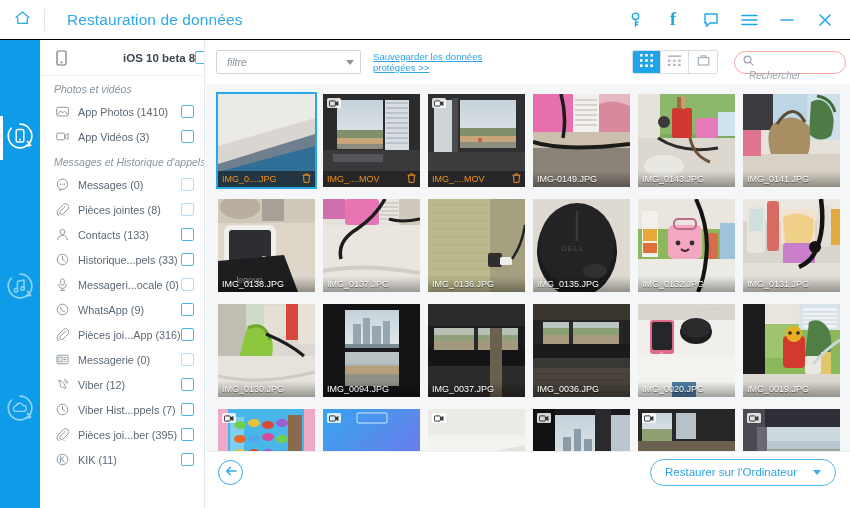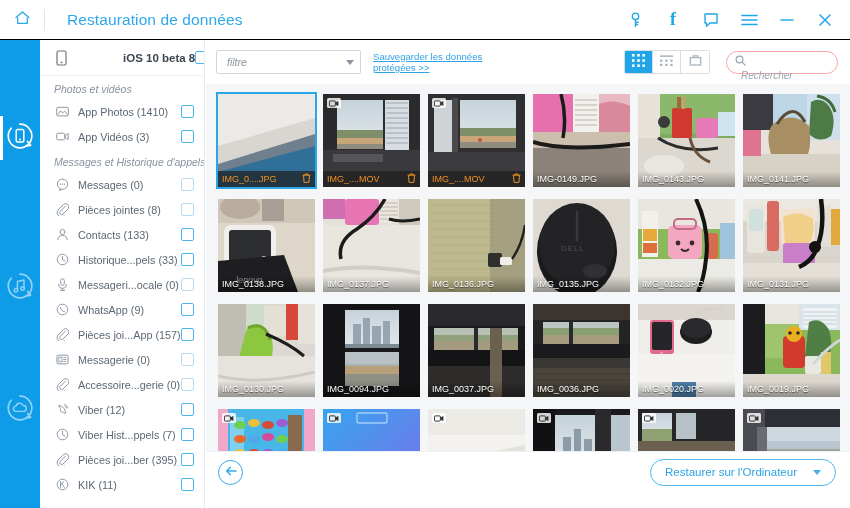--- a/index.html
+++ b/index.html
@@ -125,21 +125,21 @@
   
   .main {
     position: absolute; top: 40px; left: 206px;
     width: 644px; height: 468px;
     background: #ffffff;
   }
   .toolbar {
     position: relative;
     height: 44px;
     display: flex; align-items: center;
-    padding: 0 12px 0 10px;
+    padding: 0 4px 0 10px;
     background: #fff;
   }
   .filter-select {
     width: 145px; height: 24px;
     border: 1px solid #cfd6dc;
     border-radius: 2px;
     background: #fff;
     display: flex; align-items: center;
     padding: 0 6px 0 10px;
     cursor: pointer;
@@ -450,41 +450,32 @@
           </span>
           <span class="side-label">WhatsApp (9)</span>
           <span class="cbox"></span>
         </div>
         <div class="side-item">
           <span class="side-ico">
             <svg width="13" height="13" viewBox="0 0 13 13">
               <path d="M9.4 3.2 L4.3 8.3 a1.9 1.9 0 0 0 2.7 2.7 l5.1 -5.1 a3.2 3.2 0 0 0 -4.5 -4.5 L2.2 6.8 a4.4 4.4 0 0 0 6.2 6.2" fill="none" stroke="#8d99a6" stroke-width="1" stroke-linecap="round"></path>
             </svg>
           </span>
-          <span class="side-label">Pièces joi...App (157)</span>
+          <span class="side-label">Pièces joi...App (316)</span>
           <span class="cbox"></span>
         </div>
         <div class="side-item">
           <span class="side-ico">
             <svg width="13" height="13" viewBox="0 0 13 13">
               <rect x="0.9" y="2.2" width="11.2" height="8.6" rx="1.2" fill="none" stroke="#8d99a6" stroke-width="1"></rect>
               <rect x="2.8" y="4.2" width="3.2" height="4.6" fill="none" stroke="#8d99a6" stroke-width=".9"></rect>
               <path d="M7.3 4.6 H10.4 M7.3 6.5 H10.4 M7.3 8.4 H10.4" stroke="#8d99a6" stroke-width=".9"></path>
             </svg>
           </span>
           <span class="side-label">Messagerie (0)</span>
-          <span class="cbox dim"></span>
-        </div>
-        <div class="side-item">
-          <span class="side-ico">
-            <svg width="13" height="13" viewBox="0 0 13 13">
-              <path d="M9.4 3.2 L4.3 8.3 a1.9 1.9 0 0 0 2.7 2.7 l5.1 -5.1 a3.2 3.2 0 0 0 -4.5 -4.5 L2.2 6.8 a4.4 4.4 0 0 0 6.2 6.2" fill="none" stroke="#8d99a6" stroke-width="1" stroke-linecap="round"></path>
-            </svg>
-          </span>
-          <span class="side-label">Accessoire...gerie (0)</span>
           <span class="cbox dim"></span>
         </div>
         <div class="side-item">
           <span class="side-ico">
             <svg width="13" height="13" viewBox="0 0 13 13">
               <path d="M2.6 2.3 c2.3 0 5.4 2.3 6.4 5.2 c.4 1 .6 2.2 .2 3.1 l-1.9 -1.3 c-.6 -.4 -1.1 -.2 -1.4 .3 c-.4 -.4 -1.4 -1.5 -1.9 -2.6 c.5 -.3 .8 -.8 .3 -1.5 Z" fill="none" stroke="#8d99a6" stroke-width="1" stroke-linejoin="round"></path>
               <path d="M8.4 1.2 a5.3 5.3 0 0 1 3.4 3.4 M8.9 3.4 a3 3 0 0 1 1.8 1.8" fill="none" stroke="#8d99a6" stroke-width=".9" stroke-linecap="round"></path>
             </svg>
           </span>
           <span class="side-label">Viber (12)</span>

